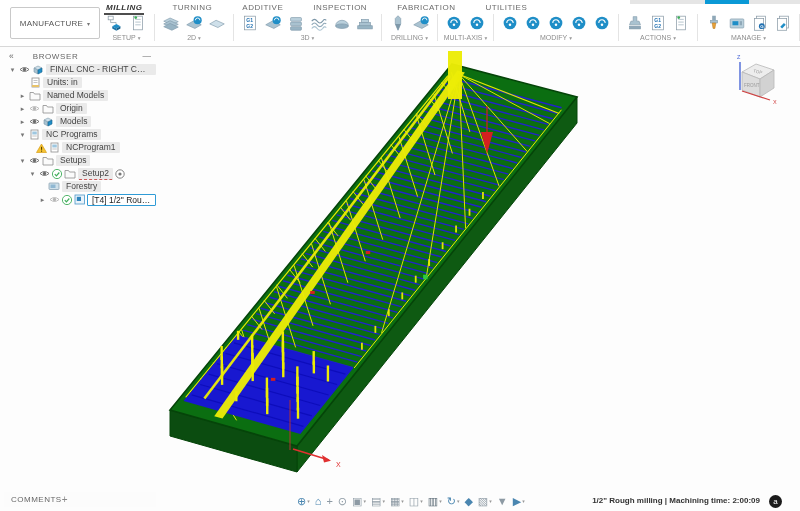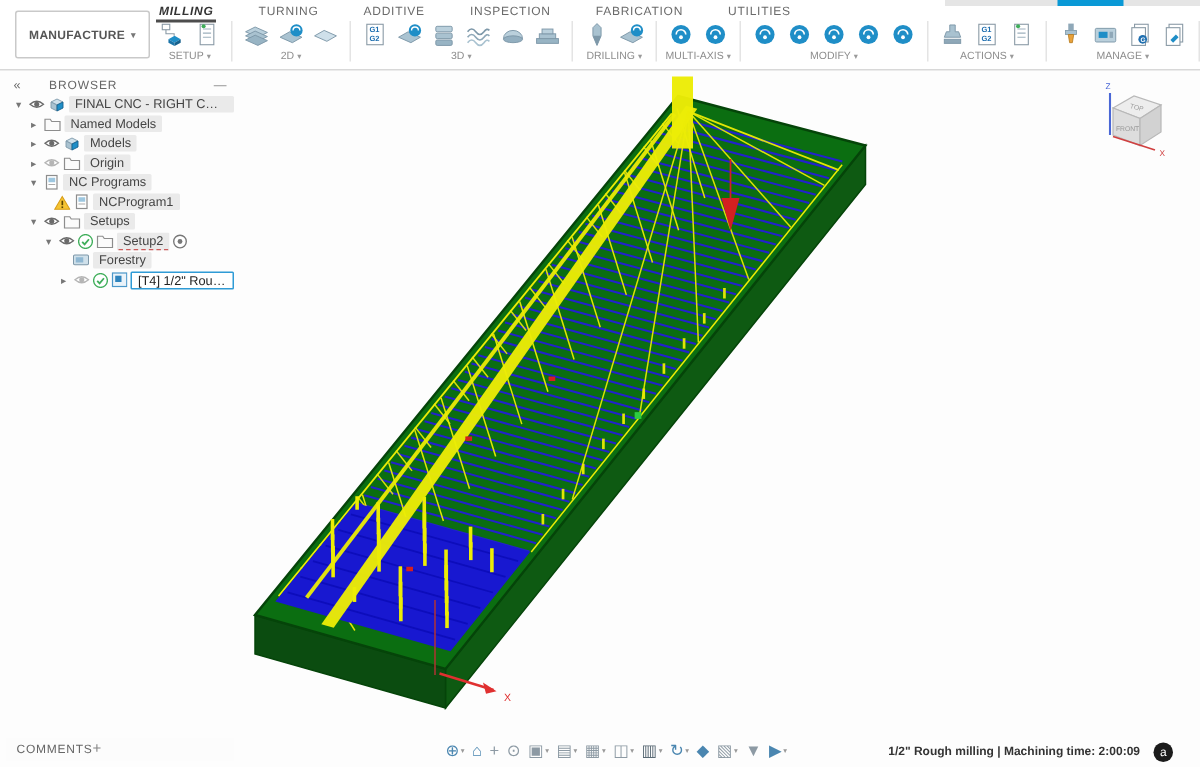--- a/index.html
+++ b/index.html
@@ -5,21 +5,21 @@
   html,body{margin:0;padding:0;background:#fff;}
   .root{position:relative;width:800px;height:511px;overflow:hidden;
         font-family:"Liberation Sans",sans-serif;background:#fdfdfd;-webkit-font-smoothing:antialiased;}
   
   #viewport{position:absolute;left:0;top:0;z-index:1;}
   
   .topbar{position:absolute;left:0;top:0;width:800px;height:46px;background:#ffffff;
           border-bottom:1px solid #d8d8d8;z-index:6;}
   .wsbtn{position:absolute;left:10px;top:7px;width:88px;height:30px;border:1px solid #c9c9c9;
          border-radius:2px;background:#fff;display:flex;align-items:center;justify-content:center;
-         gap:4px;font-size:8px;font-weight:bold;color:#555;letter-spacing:.2px;cursor:pointer;}
+         gap:4px;font-size:8px;font-weight:normal;color:#555;letter-spacing:.2px;cursor:pointer;}
   .wsbtn .car{font-size:6px;color:#777;}
   .tabs{position:absolute;left:104px;top:1px;display:flex;gap:26px;font-size:8px;color:#6b6b6b;
         letter-spacing:.5px;}
   .tab{padding:2px 2px 1px;cursor:pointer;white-space:nowrap;}
   .tab.active{font-weight:bold;color:#333;border-bottom:2px solid #4d4d4d;font-style:italic;}
   .ribbon{position:absolute;left:100px;top:13px;display:flex;align-items:flex-start;}
   .rgroup{display:flex;flex-direction:column;align-items:center;padding:0 4px;}
   .rrow{display:flex;gap:1px;align-items:center;}
   .ric{width:22px;height:20px;display:flex;align-items:center;justify-content:center;cursor:pointer;border-radius:2px;}
   .glabel{font-size:7px;color:#8d8d8d;margin-top:1px;white-space:nowrap;display:flex;gap:2px;align-items:center;}
@@ -627,56 +627,64 @@
             <use href="#t-eye"></use>
           </svg>
         </span>
       <span class="tico">
           <svg width="12" height="11" viewBox="0 0 12 11">
             <use href="#t-cube"></use>
           </svg>
         </span>
       <span class="pill">FINAL CNC - RIGHT CORNER PANE...</span>
     </div>
+    <div class="brow" style="padding-left:26px">
+      <span class="tico">
+          <svg width="11" height="11" viewBox="0 0 11 11">
+            <use href="#t-page"></use>
+          </svg>
+        </span>
+      <span class="pill">Units: in</span>
+    </div>
     <div class="brow" style="padding-left:14px">
       <span class="caret">▸</span>
       <span class="tico">
           <svg width="12" height="11" viewBox="0 0 12 11">
             <use href="#t-folder"></use>
           </svg>
         </span>
       <span class="pill">Named Models</span>
     </div>
     <div class="brow" style="padding-left:14px">
       <span class="caret">▸</span>
       <span class="tico">
           <svg width="11" height="9" viewBox="0 0 11 9">
+            <use href="#t-eyeoff"></use>
+          </svg>
+        </span>
+      <span class="tico">
+          <svg width="12" height="11" viewBox="0 0 12 11">
+            <use href="#t-folder"></use>
+          </svg>
+        </span>
+      <span class="pill">Origin</span>
+    </div>
+    <div class="brow" style="padding-left:14px">
+      <span class="caret">▸</span>
+      <span class="tico">
+          <svg width="11" height="9" viewBox="0 0 11 9">
             <use href="#t-eye"></use>
           </svg>
         </span>
       <span class="tico">
           <svg width="12" height="11" viewBox="0 0 12 11">
             <use href="#t-cube"></use>
           </svg>
         </span>
       <span class="pill">Models</span>
-    </div>
-    <div class="brow" style="padding-left:14px">
-      <span class="caret">▸</span>
-      <span class="tico">
-          <svg width="11" height="9" viewBox="0 0 11 9">
-            <use href="#t-eyeoff"></use>
-          </svg>
-        </span>
-      <span class="tico">
-          <svg width="12" height="11" viewBox="0 0 12 11">
-            <use href="#t-folder"></use>
-          </svg>
-        </span>
-      <span class="pill">Origin</span>
     </div>
     <div class="brow" style="padding-left:14px">
       <span class="caret">▾</span>
       <span class="tico">
           <svg width="11" height="11" viewBox="0 0 11 11">
             <use href="#t-ncpage"></use>
           </svg>
         </span>
       <span class="pill">NC Programs</span>
     </div>

